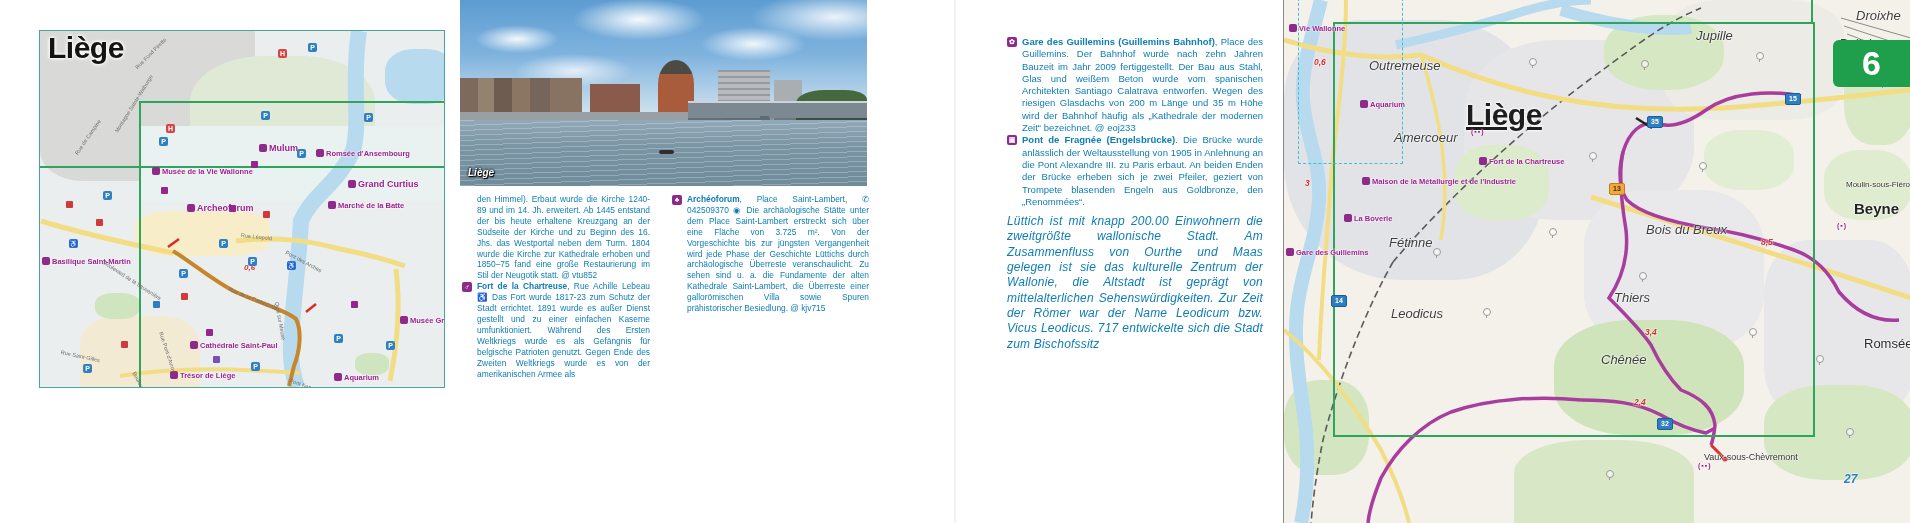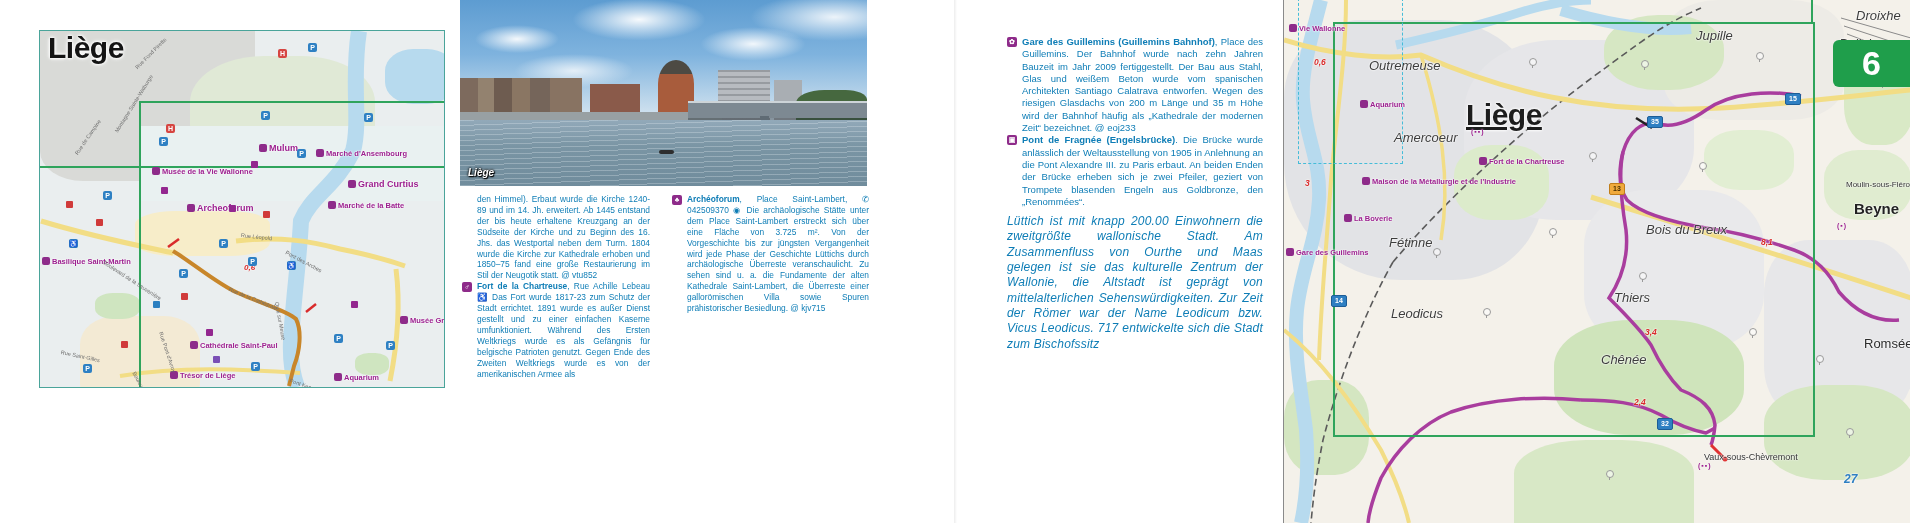--- a/index.html
+++ b/index.html
@@ -141,21 +141,21 @@
     <div class="green-vline" style="left:99px;top:70px;width:1.5px;height:286px;"></div>
     <div class="green-hline" style="left:99px;top:70px;width:305px;height:1.5px;"></div>
     <div class="green-hline" style="left:0;top:135px;width:404px;height:1.5px;"></div>
 
     <div class="map-title">Liège</div>
 
     <div>
 
     <span class="poi" style="left: 112px; top: 136px;"><span class="poi-box"></span><span>Musée de la Vie Wallonne</span></span>
         <span class="poi" style="left: 219px; top: 112px; font-size: 9px;"><span class="poi-box"></span><span>Mulum</span></span>
-        <span class="poi" style="left: 276px; top: 118px;"><span class="poi-box"></span><span>Marché d'Ansembourg</span></span>
+        <span class="poi" style="left: 276px; top: 118px;"><span class="poi-box"></span><span>Romsée d'Ansembourg</span></span>
         <span class="poi" style="left: 308px; top: 148px; font-size: 9px;"><span class="poi-box"></span><span>Grand Curtius</span></span>
         <span class="poi" style="left: 288px; top: 170px;"><span class="poi-box"></span><span>Marché de la Batte</span></span>
         <span class="poi" style="left: 147px; top: 172px; font-size: 9px;"><span class="poi-box"></span><span>Archeoforum</span></span>
         <span class="poi" style="left: 2px; top: 226px;"><span class="poi-box"></span><span>Basilique Saint-Martin</span></span>
         <span class="poi" style="left: 150px; top: 310px;"><span class="poi-box"></span><span>Cathédrale Saint-Paul</span></span>
         <span class="poi" style="left: 130px; top: 340px;"><span class="poi-box"></span><span>Trésor de Liège</span></span>
         <span class="poi" style="left: 360px; top: 285px;"><span class="poi-box"></span><span>Musée Grétry</span></span>
         <span class="poi" style="left: 294px; top: 342px;"><span class="poi-box"></span><span>Aquarium</span></span>
       </div>
     <div>
@@ -353,21 +353,21 @@
         <span class="ov-poi" style="left: 76px; top: 100px;"><span class="poi-box"></span><span>Aquarium</span></span>
         <span class="ov-poi" style="left: 195px; top: 157px;"><span class="poi-box"></span><span>Fort de la Chartreuse</span></span>
         <span class="ov-poi" style="left: 78px; top: 177px;"><span class="poi-box"></span><span>Maison de la Métallurgie et de l'Industrie</span></span>
         <span class="ov-poi" style="left: 60px; top: 214px;"><span class="poi-box"></span><span>La Boverie</span></span>
         <span class="ov-poi" style="left: 2px; top: 248px;"><span class="poi-box"></span><span>Gare des Guillemins</span></span>
       </div>
     <div>
 
     <span class="ov-dist" style="left: 30px; top: 57px;"><span>0,6</span></span>
         <span class="ov-dist" style="left: 21px; top: 178px;"><span>3</span></span>
-        <span class="ov-dist" style="left: 477px; top: 237px;"><span>8,1</span></span>
+        <span class="ov-dist" style="left: 477px; top: 237px;"><span>8,5</span></span>
         <span class="ov-dist" style="left: 361px; top: 327px;"><span>3,4</span></span>
         <span class="ov-dist" style="left: 350px; top: 397px;"><span>2,4</span></span>
       </div>
     <div>
 
     <span class="badge blue" style="left: 363px; top: 116px;"><span>35</span></span>
         <span class="badge orange" style="left: 325px; top: 183px;"><span>13</span></span>
         <span class="badge blue" style="left: 373px; top: 418px;"><span>32</span></span>
         <span class="badge blue" style="left: 501px; top: 93px;"><span>15</span></span>
         <span class="badge blue" style="left: 47px; top: 295px;"><span>14</span></span>

